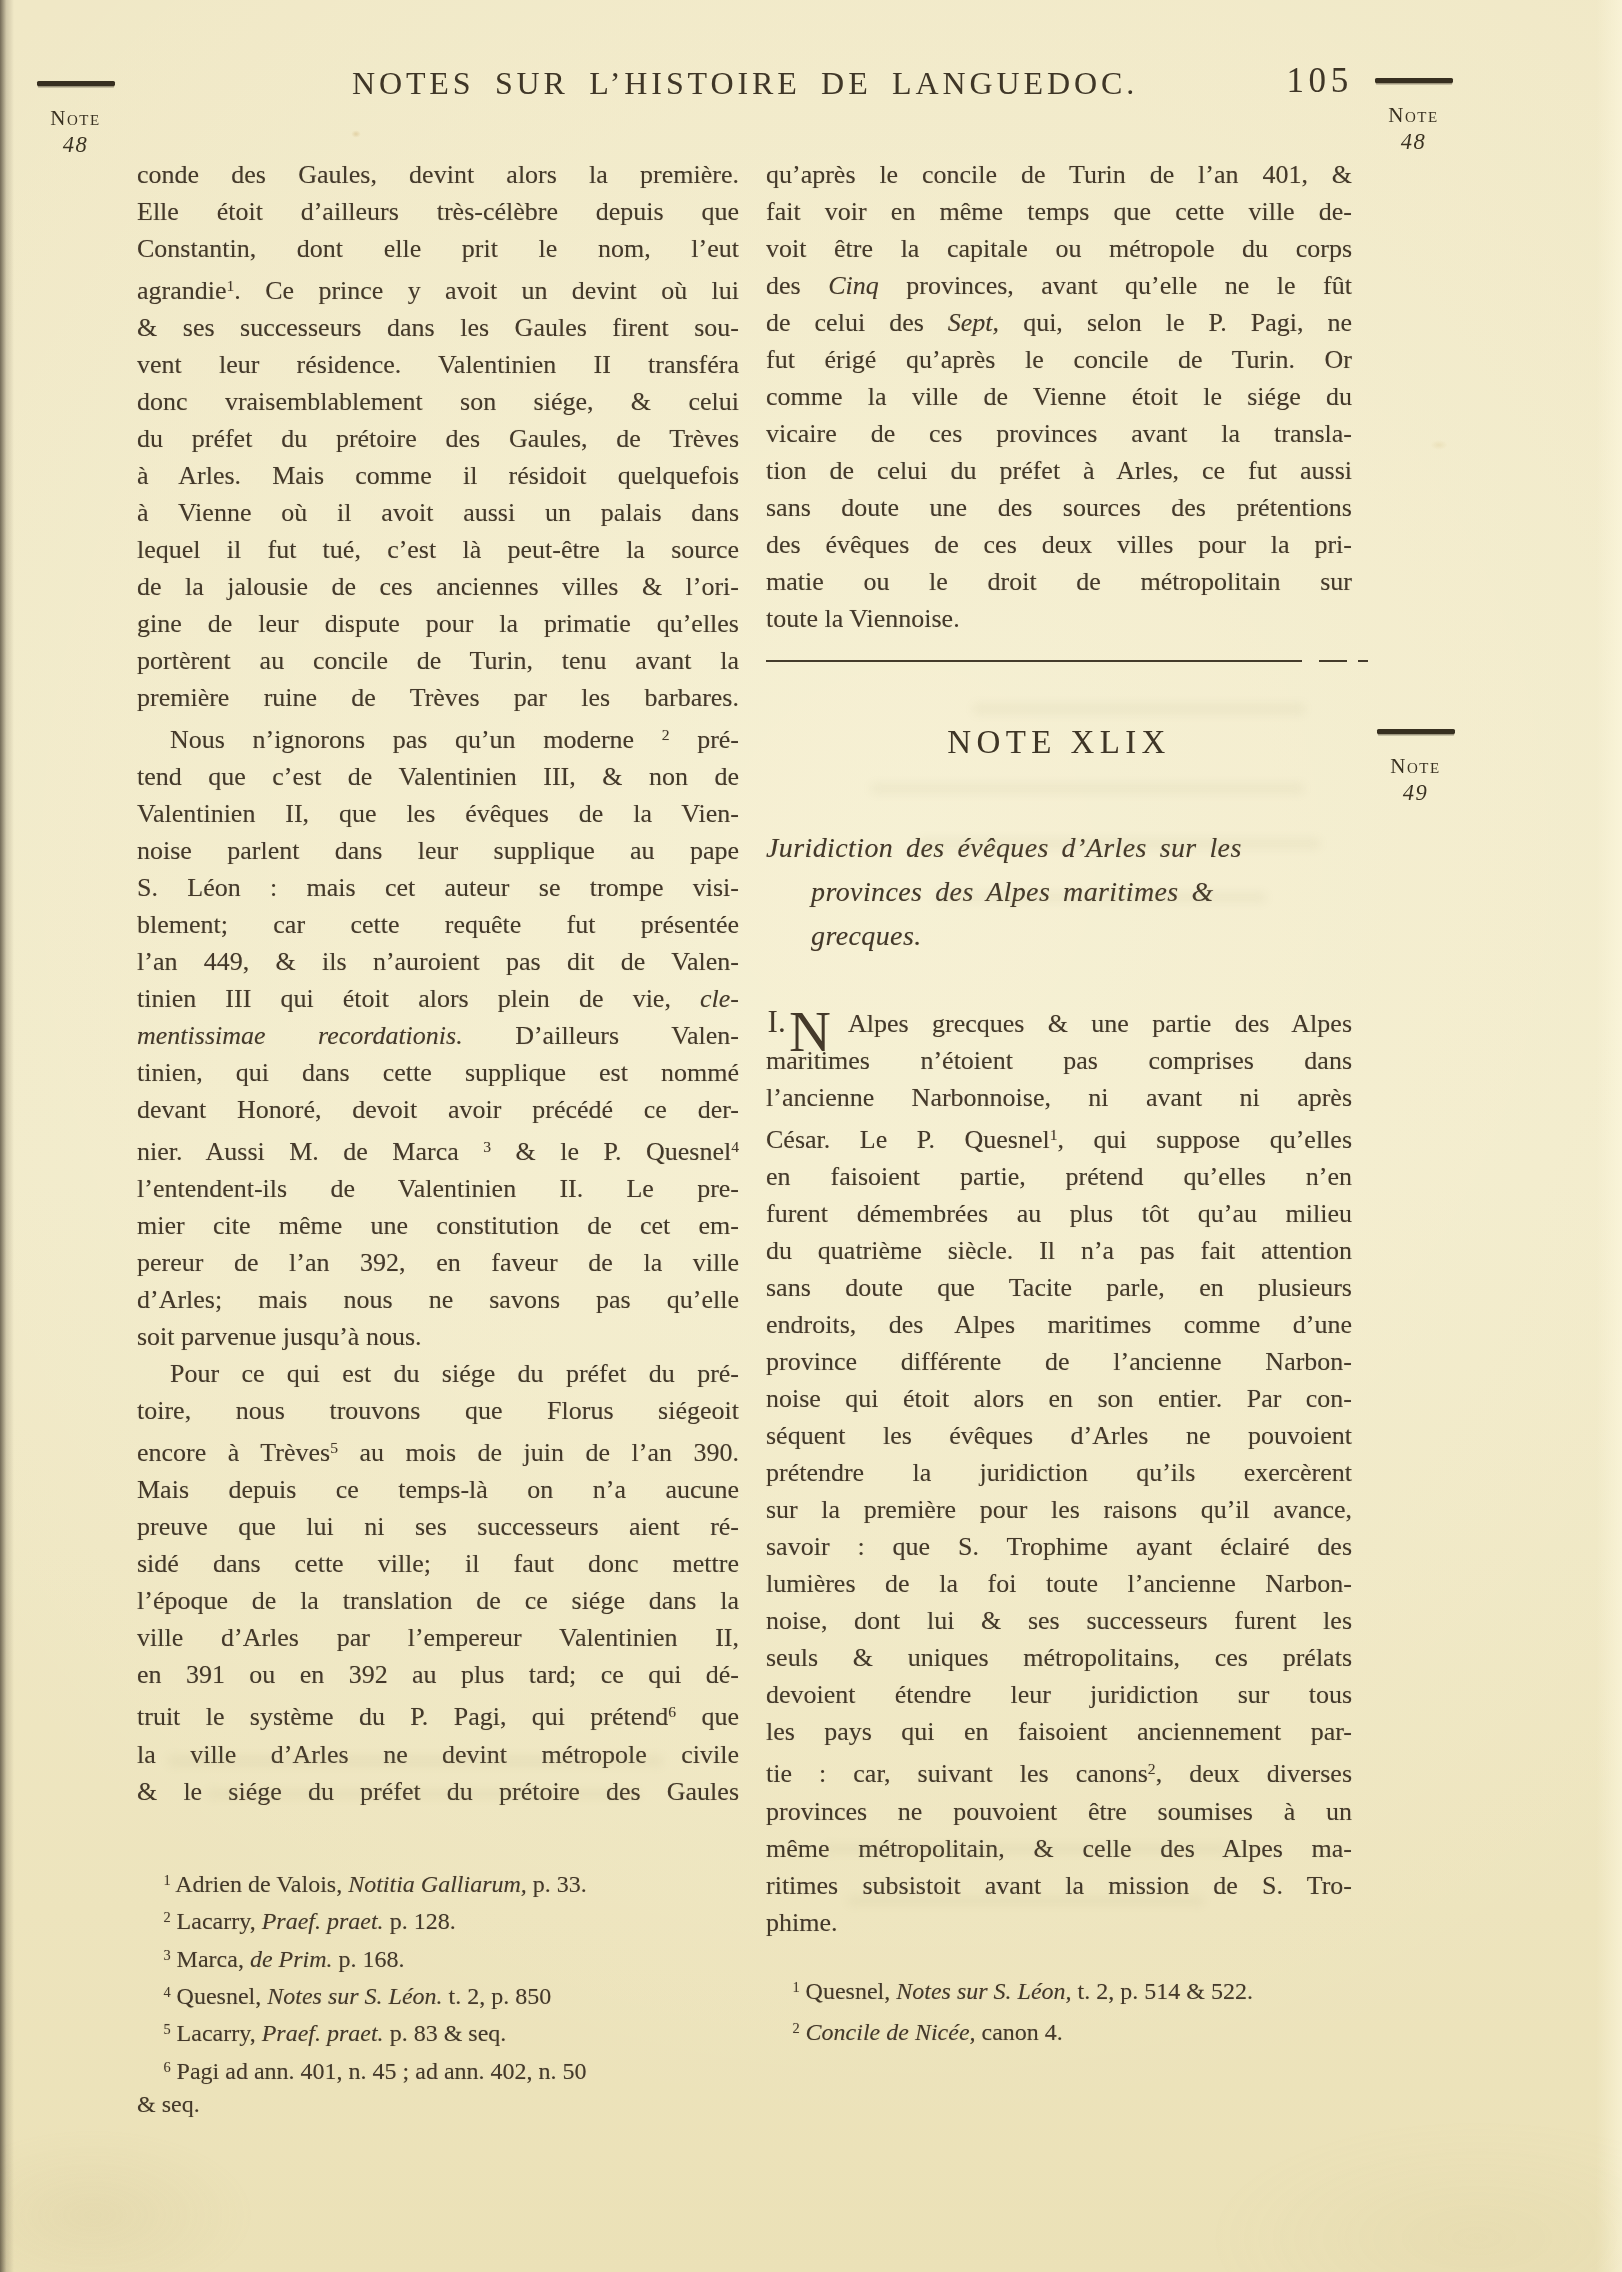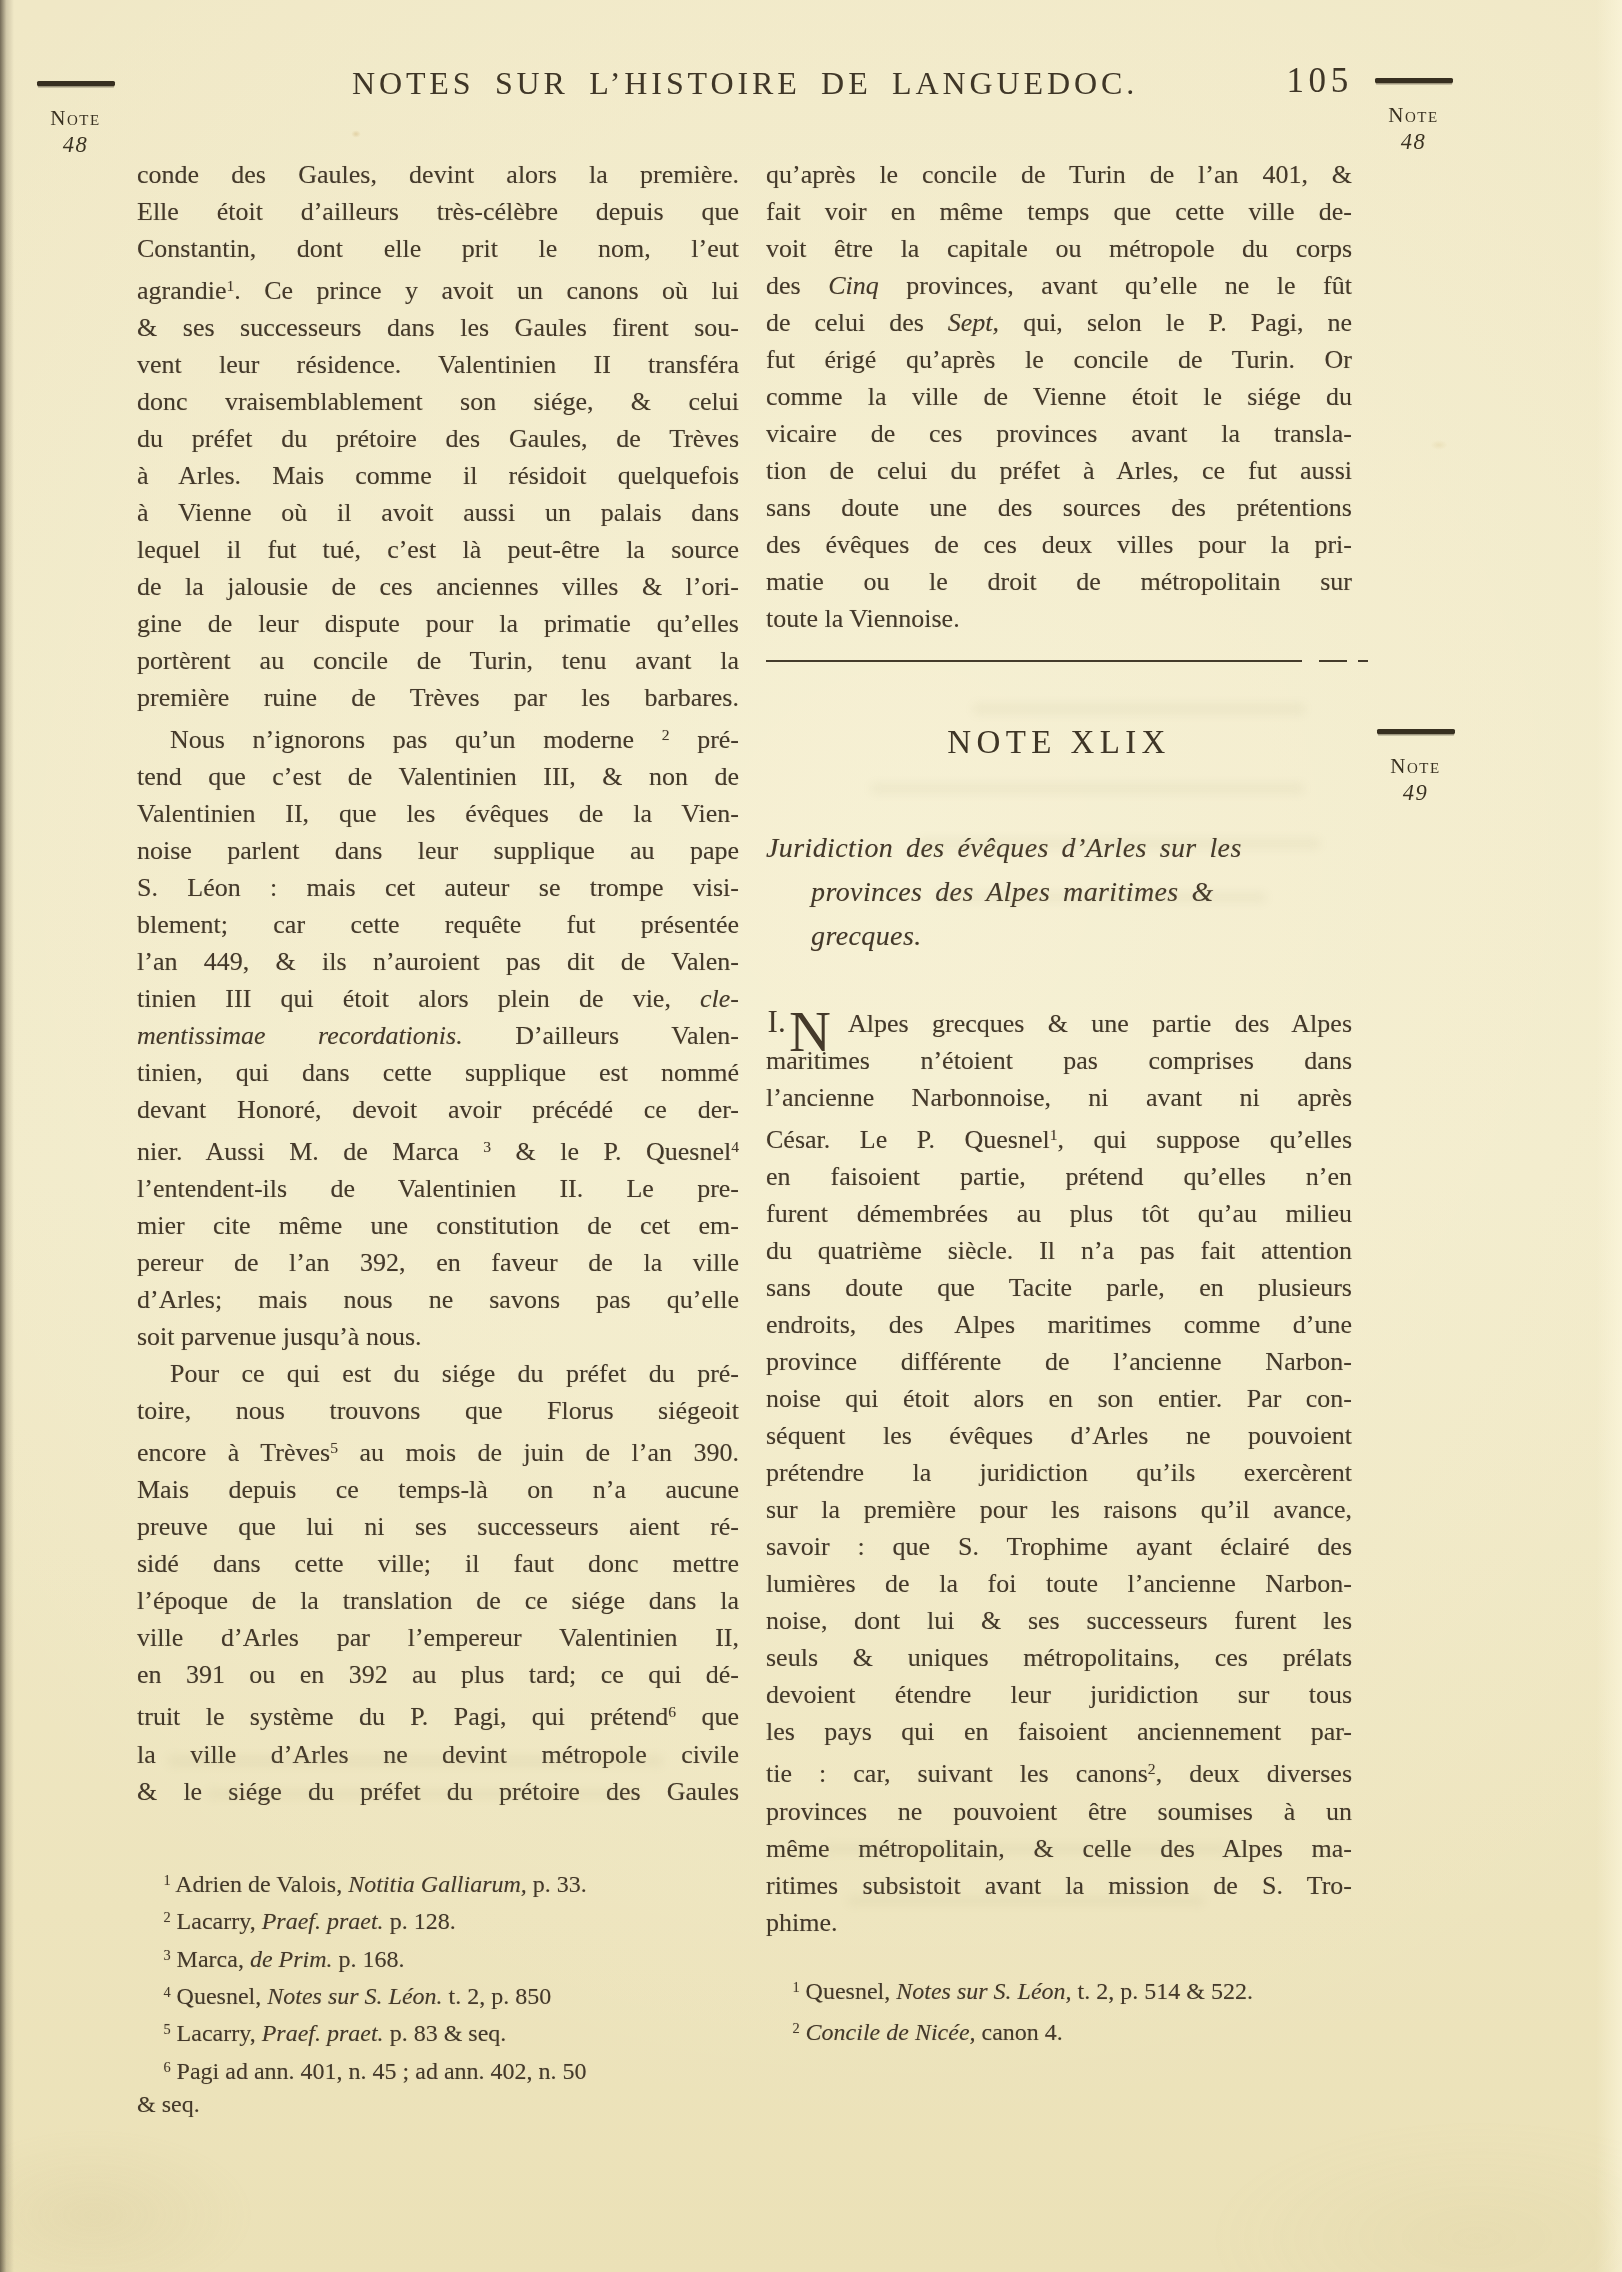--- a/index.html
+++ b/index.html
@@ -108,21 +108,21 @@
     <div class="mrule"></div>
     <div class="mlabel">Note</div>
     <div class="mnum">49</div>
   </aside>
 
   <section class="col col-left">
     <div class="lines">
         <div class="line"><span>conde des Gaules, devint alors la première.</span></div>
         <div class="line"><span>Elle étoit d’ailleurs très-célèbre depuis que</span></div>
         <div class="line"><span>Constantin, dont elle prit le nom, l’eut</span></div>
-        <div class="line"><span>agrandie</span><span class="sup">1</span><span>. Ce prince y avoit un canons où lui</span></div>
+        <div class="line"><span>agrandie</span><span class="sup">1</span><span>. Ce prince y avoit un devint où lui</span></div>
         <div class="line"><span>&amp; ses successeurs dans les Gaules firent sou-</span></div>
         <div class="line"><span>vent leur résidence. Valentinien II transféra</span></div>
         <div class="line"><span>donc vraisemblablement son siége, &amp; celui</span></div>
         <div class="line"><span>du préfet du prétoire des Gaules, de Trèves</span></div>
         <div class="line"><span>à Arles. Mais comme il résidoit quelquefois</span></div>
         <div class="line"><span>à Vienne où il avoit aussi un palais dans</span></div>
         <div class="line"><span>lequel il fut tué, c’est là peut-être la source</span></div>
         <div class="line"><span>de la jalousie de ces anciennes villes &amp; l’ori-</span></div>
         <div class="line"><span>gine de leur dispute pour la primatie qu’elles</span></div>
         <div class="line"><span>portèrent au concile de Turin, tenu avant la</span></div>

